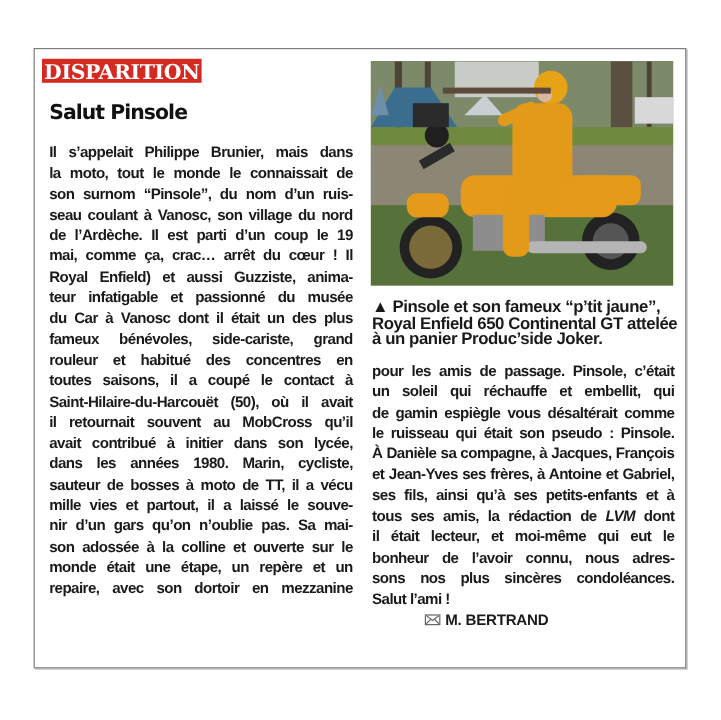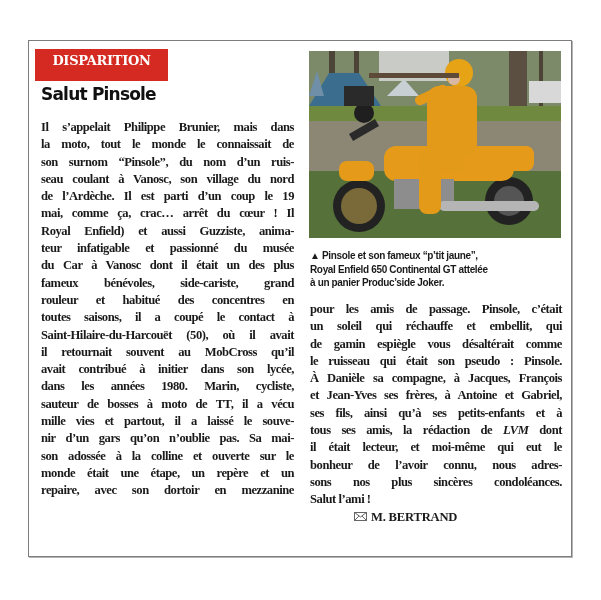--- a/index.html
+++ b/index.html
@@ -2,42 +2,42 @@
 <html><head>
 <meta charset="utf-8">
 <style>
   html, body { margin: 0; padding: 0; background: #ffffff; }
   body { width: 601px; height: 600px; position: relative; overflow: hidden; font-family: "DejaVu Sans", sans-serif; }
   .frame {
     position: absolute; left: 28px; top: 40px; width: 544px; height: 517px;
     border: 1px solid #7d7d7d; box-shadow: 1px 1px 0 #b5b5b5; background: #fff; box-sizing: border-box;
   }
   .tag {
-    position: absolute; left: 35px; top: 49px; width: 133px; height: 32px;
+    position: absolute; left: 35px; top: 49px; width: 133px; height: 20px;
     background: #d42a22; color: #fff; font-family: "DejaVu Serif", serif; font-weight: bold;
-    font-size: 13px; line-height: 24px; text-align: center; letter-spacing: -0.3px;
+    font-size: 17px; line-height: 24px; text-align: center; letter-spacing: -0.3px;
   }
   .headline {
     position: absolute; left: 41px; top: 78px; font-weight: bold; font-size: 17px;
     line-height: 32px; color: #111; letter-spacing: -0.8px; font-family: "DejaVu Sans", sans-serif;
   }
   .col {
     position: absolute; font-weight: bold; color: #1a1a1a;
     font-size: 12.6px; line-height: 17.3px; letter-spacing: -0.45px;
-    text-align: justify; font-family: Liberation Serif, serif;
+    text-align: justify; font-family: Liberation Sans, sans-serif;
   }
   .col .ln { display: block; white-space: nowrap; text-align-last: justify; }
   .col .ln.last { text-align-last: left; }
   .col-left { left: 41px; top: 119px; width: 253px; }
   .col-right { left: 310px; top: 301px; width: 252px; }
   .photo {
     position: absolute; left: 309px; top: 51px; width: 252px; height: 187px; overflow: hidden; background: #6d7a4e;
   }
   .caption {
-    position: absolute; left: 310px; top: 249px; font-weight: bold; font-size: 10px; line-height: 13.5px;
+    position: absolute; left: 310px; top: 249px; font-weight: bold; font-size: 14px; line-height: 13.5px;
     color: #1a1a1a; letter-spacing: -0.35px; font-family: "Liberation Sans", sans-serif;
   }
   .caption .ln { display: block; white-space: nowrap; }
   .sig { display: block; white-space: nowrap; letter-spacing: -0.2px; padding-left: 44px; }
   .env { display: inline-block; width: 13px; height: 9px; border: 1px solid #666; position: relative; vertical-align: 0px; margin-right: 4px; box-sizing: border-box; overflow: hidden; }
   .env svg { position: absolute; left: -1px; top: -1px; }
   .italic { font-style: italic; }
 </style>
 </head>
 <body>

